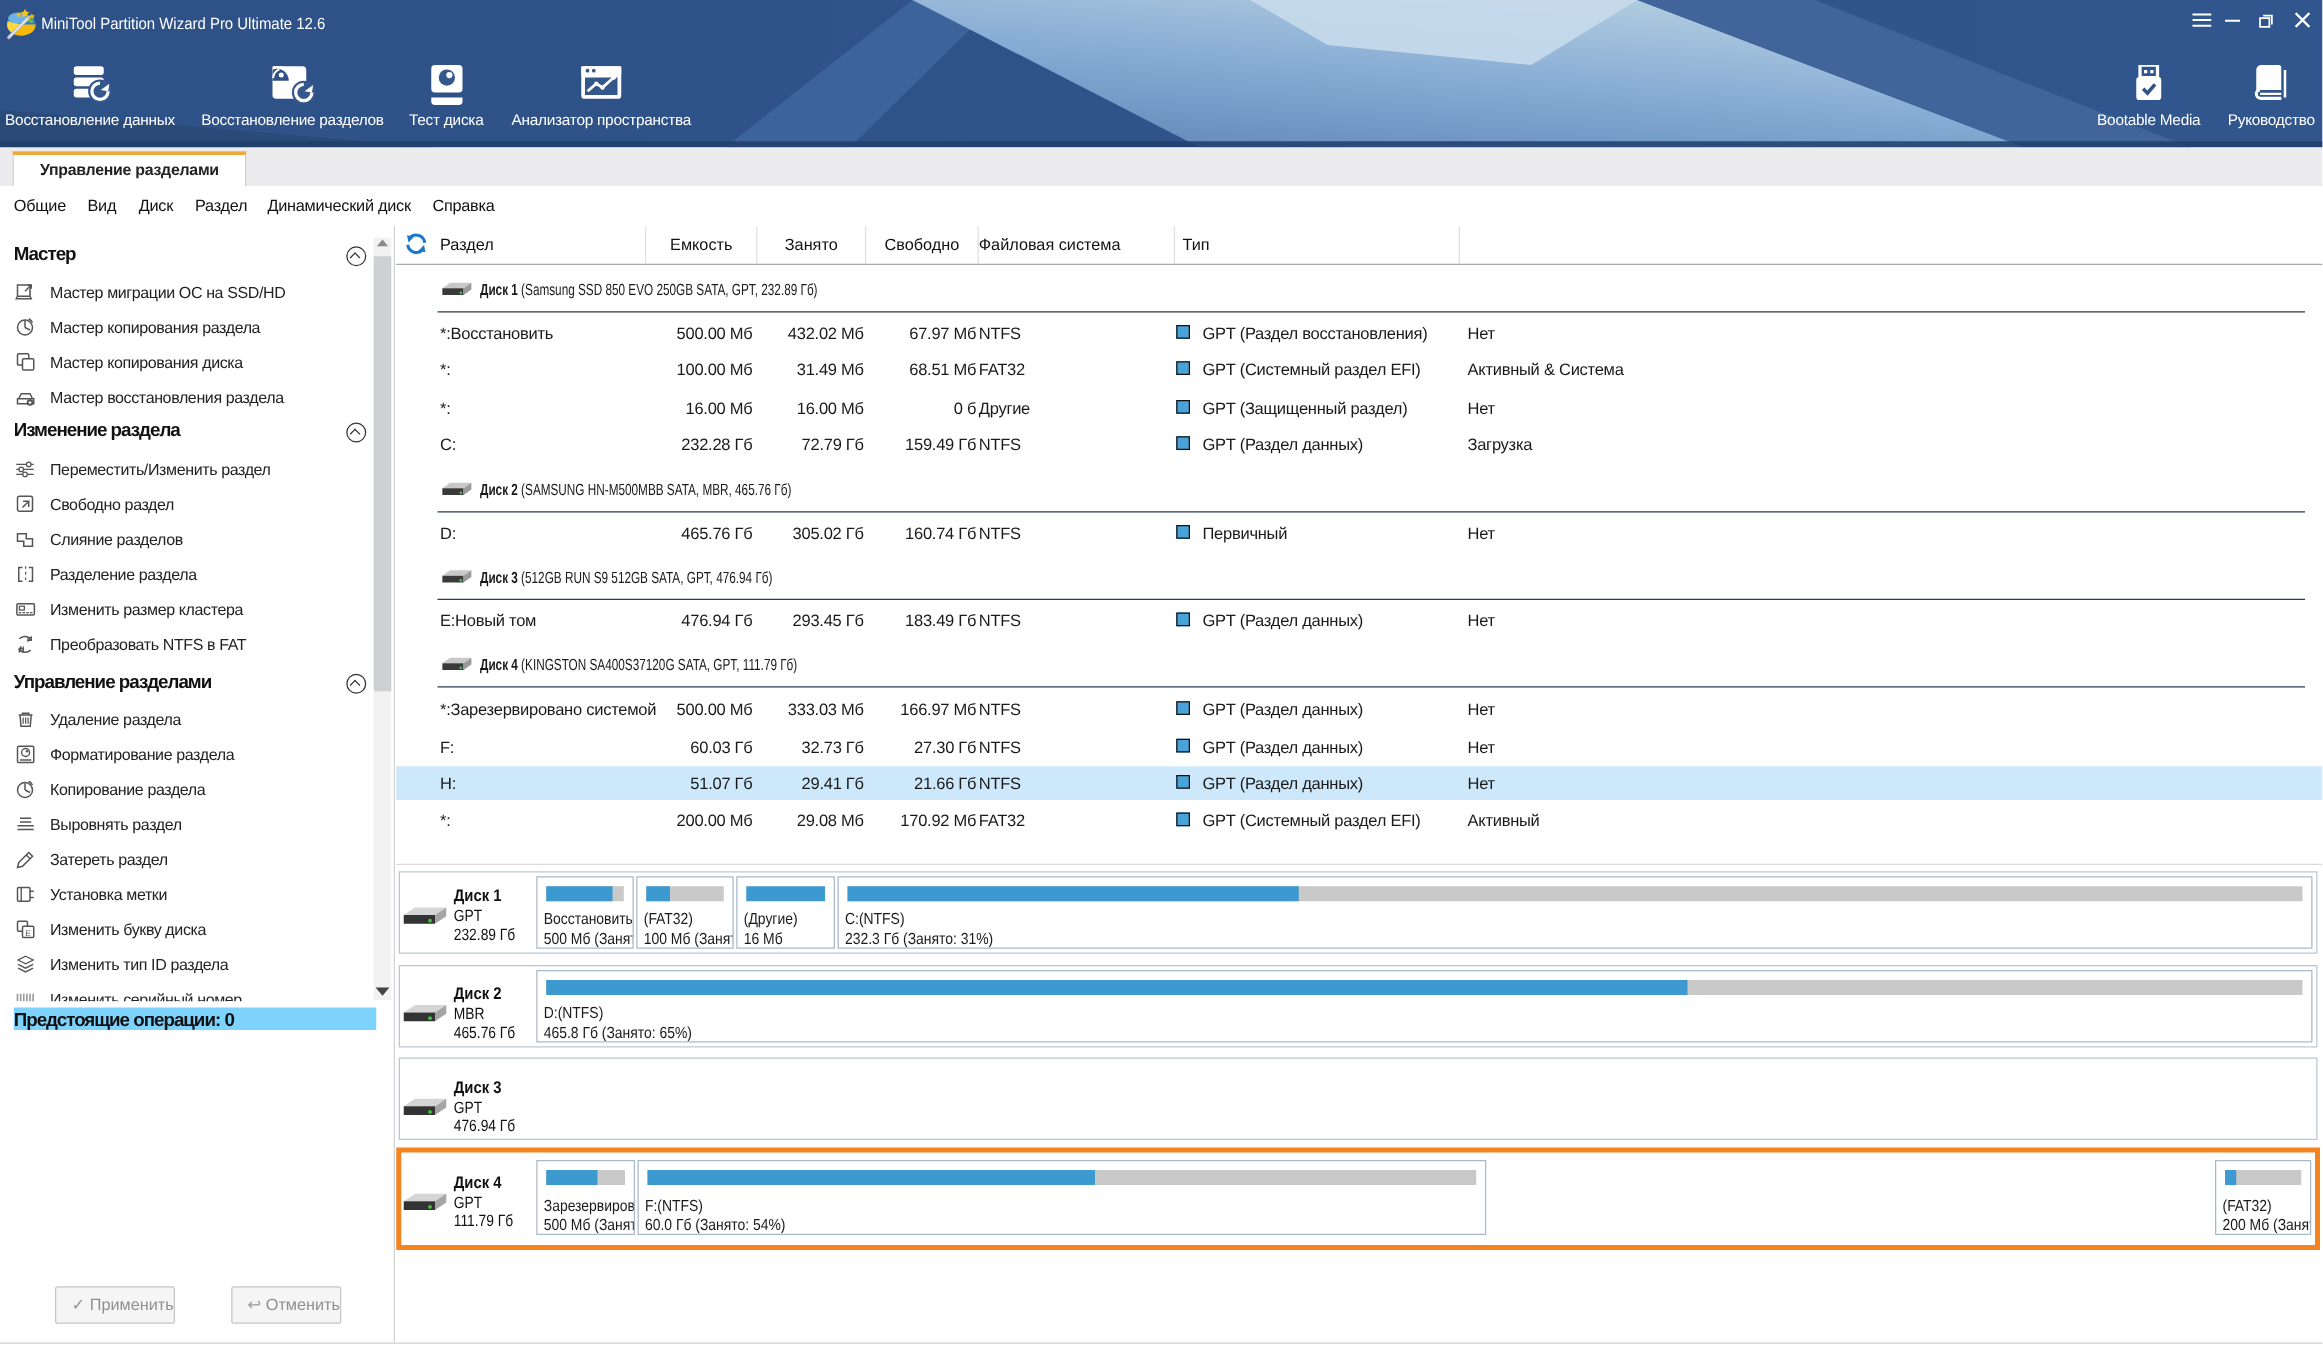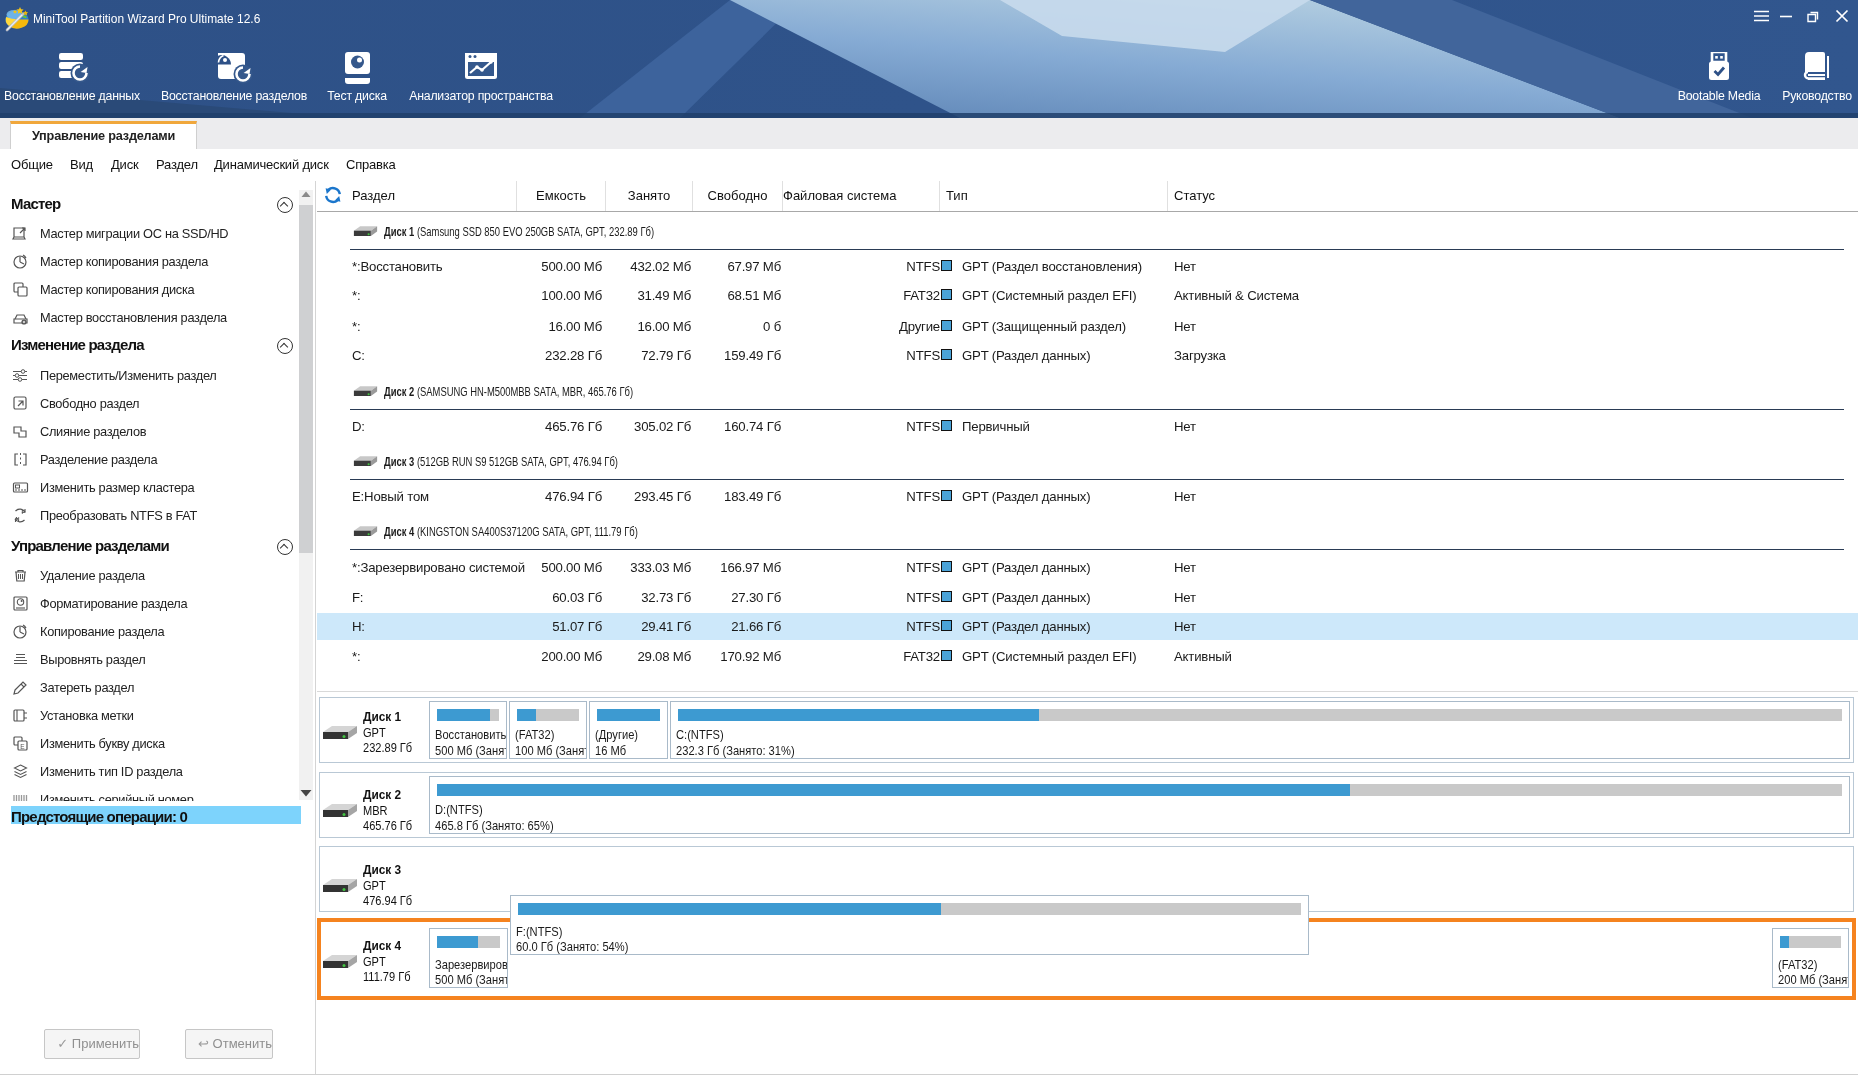--- a/index.html
+++ b/index.html
@@ -29,21 +29,21 @@
 #tablearea{position:absolute;left:317px;top:181px;width:1541px;height:893px;background:#fff}
 .th{position:absolute;top:0;height:30px;border-right:1px solid #e0e0e0;font-size:13px;color:#111}
 #thead-line{position:absolute;left:0;top:30px;width:1541px;height:1px;background:#a8a8a8}
 .diskrow{position:absolute;left:67px;font-size:12.9px;white-space:nowrap;transform:scaleX(.73);transform-origin:0 0}
 .sep{position:absolute;left:33px;width:1494px;height:1px;background:#2a3b55}
 .prow{position:absolute;left:0;width:1541px;height:28px;font-size:13.2px;letter-spacing:-0.2px}
 .prow .c1{position:absolute;left:35px;top:6px}
 .prow .c2{position:absolute;left:120px;width:165px;top:6px;text-align:right}
 .prow .c3{position:absolute;left:295px;width:79px;top:6px;text-align:right}
 .prow .c4{position:absolute;left:382px;width:82px;top:6px;text-align:right}
-.prow .c5{position:absolute;left:466px;width:157px;top:6px;text-align:right}
+.prow .c5{position:absolute;left:466px;width:157px;top:6px;text-align:left}
 .prow .c6{position:absolute;left:645px;top:6px}
 .prow .c7{position:absolute;left:857px;top:6px}
 .chk{position:absolute;left:624px;top:7px;width:11px;height:11px;background:#4aa3d8;border:1.6px solid #111}
 
 .dbox{position:absolute;background:#fff;border:1px solid #b9c8d5}
 .dlab-b{position:absolute;left:46px;font-size:13.5px;font-weight:bold;color:#111;white-space:nowrap;transform:scaleX(.88);transform-origin:0 0}
 .dlab{position:absolute;left:46px;font-size:13px;color:#111;white-space:nowrap;transform:scaleX(.85);transform-origin:0 0}
 .pbox{position:absolute;background:#fff;border:1px solid #a9bac9;overflow:hidden}
 .pbar{position:absolute;left:7px;top:7px;right:7px;height:12px;background:#c9c9c9}
 .pbar i{display:block;height:12px;background:#3d9ad1}
@@ -308,23 +308,20 @@
 <div class="th" style="left:0;width:200px">
       <span style="position:absolute;left:35px;top:7px">Раздел</span>
     </div>
 <div class="th" style="left:200px;width:89px;text-align:center;padding-top:7px">Емкость</div>
 <div class="th" style="left:289px;width:87px;text-align:center;padding-top:7px">Занято</div>
 <div class="th" style="left:376px;width:90px;text-align:center;padding-top:7px">Свободно</div>
 <div class="th" style="left:466px;width:157px;text-align:left;padding-top:7px">Файловая система</div>
 <div class="th" style="left:623px;width:228px">
       <span style="position:absolute;left:6px;top:7px">Тип</span>
     </div>
-<div class="th" style="left:851px;width:690px;border-right:none">
-      <span style="position:absolute;left:6px;top:7px">Статус</span>
-    </div>
 <div id="thead-line"></div>
 
 <svg class="abs dico" style="left:36px;top:44px" width="25" height="14" viewBox="0 0 28 15">
       <polygon points="1,6 8,1 27,1 20,6" fill="#c8c8c8"></polygon>
       <polygon points="1,6 20,6 20,12 1,12" fill="#3a3a3a"></polygon>
       <polygon points="20,6 27,1 27,7 20,12" fill="#9a9a9a"></polygon>
       <circle cx="17.5" cy="10" r="1.2" fill="#41c541"></circle>
     </svg>
 <div class="diskrow" style="top:43px"><b>Диск 1</b> (Samsung SSD 850 EVO 250GB SATA, GPT, 232.89 Гб)</div>
 <div class="sep" style="top:68px"></div>
@@ -536,21 +533,21 @@
 <div class="dlab-b" style="top:757px">Диск 4</div>
 <div class="dlab" style="top:773px">GPT</div>
 <div class="dlab" style="top:788px">111.79 Гб</div>
 <div class="pbox" style="left:112px;top:747px;width:79px;height:60px">
       <div class="pbar">
         <i style="width:65%"></i>
       </div>
       <div class="pname" style="top:28px">Зарезервировано</div>
       <div class="psize" style="top:43px">500 Мб (Занято: 67%)</div>
     </div>
-<div class="pbox" style="left:193px;top:714px;width:799px;height:60px">
+<div class="pbox" style="left:193px;top:747px;width:679px;height:60px">
       <div class="pbar">
         <i style="width:54%"></i>
       </div>
       <div class="pname" style="top:28px">F:(NTFS)</div>
       <div class="psize" style="top:43px">60.0 Гб (Занято: 54%)</div>
     </div>
 <div class="pbox" style="left:1455px;top:747px;width:77px;height:60px">
       <div class="pbar">
         <i style="width:15%"></i>
       </div>

